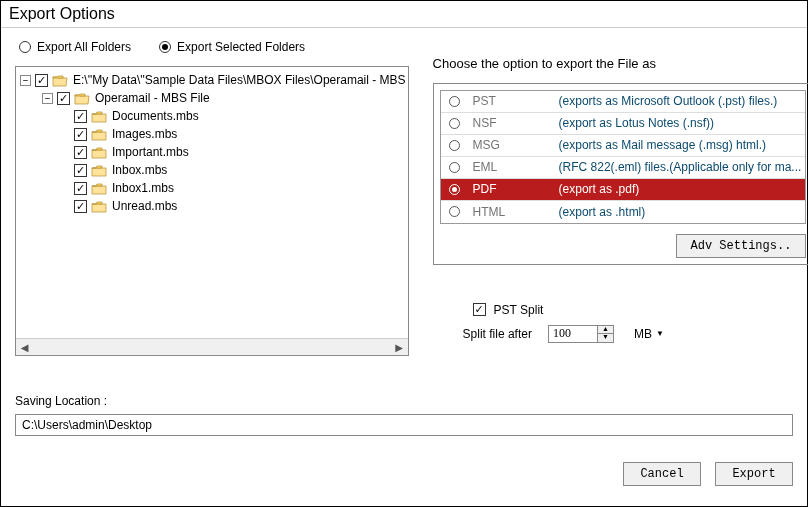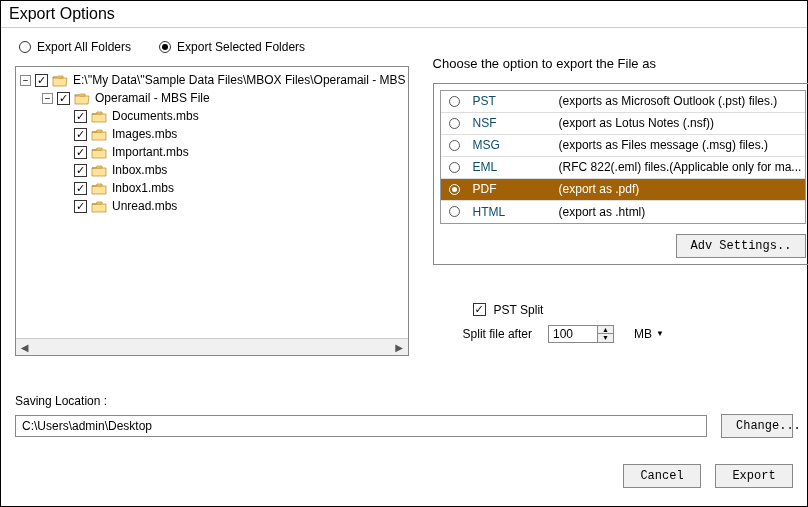--- a/index.html
+++ b/index.html
@@ -27,35 +27,35 @@
 .folder-icon svg { width: 16px; height: 13px; display: block; }
 .tree-label { font-size: 12px; }
 .hscroll { position: absolute; bottom: 0; left: 0; right: 0; height: 17px; background: #f0f0f0; border-top: 1px solid #ccc; display: flex; align-items: center; }
 .scroll-btn { width: 17px; height: 17px; background: #f0f0f0; border: none; display: flex; align-items: center; justify-content: center; font-size: 10px; cursor: pointer; color: #555; }
 .scroll-track { flex: 1; height: 17px; background: #f0f0f0; }
 .right-header { font-size: 13px; margin-bottom: 12px; margin-top: 2px; }
 .format-box { border: 1px solid #888; padding: 6px; }
 .format-list { border: 1px solid #999; background: #fff; }
 .format-row { display: flex; align-items: center; height: 22px; border-bottom: 1px solid #ddd; cursor: pointer; }
 .format-row:last-child { border-bottom: none; }
-.format-row.selected { background: #a16207; color: #fff; }
+.format-row.selected { background: #b91c1c; color: #fff; }
 .format-radio { width: 28px; display: flex; align-items: center; justify-content: center; }
 .fmt-circle { width: 11px; height: 11px; border: 1px solid #555; border-radius: 50%; display: flex; align-items: center; justify-content: center; background: #fff; }
 .format-row.selected .fmt-circle { border-color: #fff; background: transparent; }
 .fmt-circle.checked::after { content: ""; width: 5px; height: 5px; border-radius: 50%; background: #000; }
 .format-row.selected .fmt-circle.checked::after { background: #fff; }
-.fmt-name { width: 90px; color: #0c4a6e; font-weight: 400; padding-left: 4px; }
-.fmt-desc { flex: 1; color: #000000; overflow: hidden; text-overflow: ellipsis; white-space: nowrap; padding-right: 4px; }
+.fmt-name { width: 90px; color: #737373; font-weight: 400; padding-left: 4px; }
+.fmt-desc { flex: 1; color: #0c4a6e; overflow: hidden; text-overflow: ellipsis; white-space: nowrap; padding-right: 4px; }
 .format-row.selected .fmt-name, .format-row.selected .fmt-desc { color: #fff; }
 .adv-row { display: flex; justify-content: flex-end; margin-top: 10px; }
 .btn { border: 1px solid #888; background: #f0f0f0; padding: 4px 14px; font-size: 12px; cursor: pointer; font-family: Liberation Mono, monospace; }
 .split-section { margin-top: 38px; padding-left: 4px; }
 .split-check-row { display: flex; align-items: center; gap: 6px; margin-left: 36px; }
 .split-val-row { display: flex; align-items: center; gap: 16px; margin-top: 8px; margin-left: 26px; }
-.spinner-wrap { display: flex; border: 1px solid #888; height: 18px; }
+.spinner-wrap { display: flex; border: 1px solid #888; height: 18px; font-family: Liberation Serif, serif; }
 .spinner-input { border: none; width: 48px; padding: 2px 4px; font-size: 12px; font-family: inherit; outline: none; }
 .spinner-btns { display: flex; flex-direction: column; border-left: 1px solid #888; }
 .spin-btn { height: 11px; width: 15px; font-size: 7px; display: flex; align-items: center; justify-content: center; background: #f0f0f0; cursor: pointer; line-height: 1; }
 .spin-btn:first-child { border-bottom: 1px solid #888; }
 .unit-dd { display: flex; align-items: center; gap: 4px; border: none; padding: 2px 4px; cursor: pointer; }
 .saving-section { margin-top: 38px; }
 .saving-label { margin-bottom: 6px; }
 .saving-row { display: flex; gap: 14px; align-items: center; }
 .path-input { flex: 1; border: 1px solid #888; padding: 3px 6px; font-size: 12px; font-family: inherit; height: 22px; }
 .bottom-row { display: flex; justify-content: flex-end; gap: 14px; margin-top: 26px; }
@@ -189,21 +189,21 @@
                   <span class="fmt-circle"></span>
                 </span>
               <span class="fmt-name">NSF</span>
               <span class="fmt-desc">(export as Lotus Notes (.nsf))</span>
             </div>
             <div class="format-row">
               <span class="format-radio">
                   <span class="fmt-circle"></span>
                 </span>
               <span class="fmt-name">MSG</span>
-              <span class="fmt-desc">(exports as Files message (.msg) files.)</span>
+              <span class="fmt-desc">(exports as Mail message (.msg) html.)</span>
             </div>
             <div class="format-row">
               <span class="format-radio">
                   <span class="fmt-circle"></span>
                 </span>
               <span class="fmt-name">EML</span>
               <span class="fmt-desc">(RFC 822(.eml) files.(Applicable only for ma...</span>
             </div>
             <div class="format-row selected">
               <span class="format-radio">
@@ -244,21 +244,20 @@
             </div>
           </div>
         </div>
       </div>
     </div>
 
     <div class="saving-section">
       <div class="saving-label">Saving Location :</div>
       <div class="saving-row">
         <input class="path-input" value="C:\Users\admin\Desktop" style="">
-        <button class="btn" style="width:72px;">Change...</button>
       </div>
     </div>
 
     <div class="bottom-row">
       <button class="btn btn-wide">Cancel</button>
       <button class="btn btn-wide">Export</button>
     </div>
   </div>
 </div>
 

